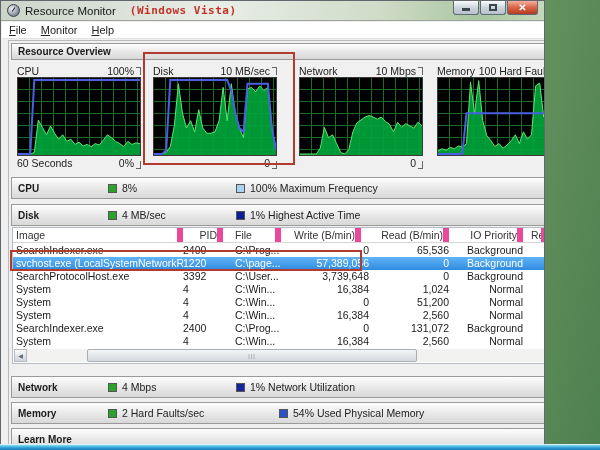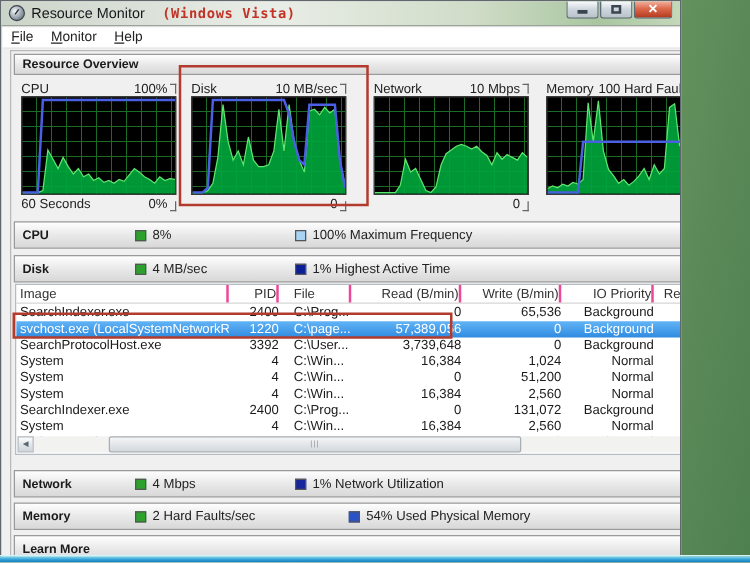--- a/index.html
+++ b/index.html
@@ -59,28 +59,28 @@
   .gbox{position:relative;width:100%;height:79px;border:1px solid #3a3a3a;background-color:#000;
     background-image:
       repeating-linear-gradient(to right,transparent 0 11px,#1c6b26 11px 12px),
       repeating-linear-gradient(to bottom,transparent 0 11px,#1c6b26 11px 12px);}
   .gbox svg{position:absolute;left:0;top:0;}
   
   .disk-table{position:absolute;left:11px;top:226px;width:566px;height:137px;
     background:#fff;border:1px solid #b5bcc4;font-size:10.5px;color:#1a1a1a;}
   .thead{display:flex;height:15px;align-items:center;border-bottom:1px solid #d6d6d6;
     color:#333;}
-  .thead .cell{border-right:2px solid #ec4899;height:100%;display:flex;align-items:center;}
+  .thead .cell{border-right:6px solid #ec4899;height:100%;display:flex;align-items:center;}
   .thead .cell.num{justify-content:flex-end;}
   .tbody{position:absolute;left:0;top:16px;width:551px;height:106px;overflow:hidden;}
   .trow{display:flex;height:13px;line-height:13px;white-space:nowrap;}
   .trow.selected{background:linear-gradient(#62b4f6,#2f8be0);color:#fff;}
   .cell{overflow:hidden;white-space:nowrap;}
   .c-image{width:170px;padding-left:3px;}
-  .c-pid{width:40px;text-align:right;}
+  .c-pid{width:40px;text-align:left;}
   .c-file{width:58px;padding-left:12px;}
   .c-read{width:88px;text-align:right;}
   .c-write{width:80px;text-align:right;}
   .c-io{width:74px;text-align:right;}
   .c-re{width:24px;padding-left:8px;}
   
   .sb-btn{background:linear-gradient(#fdfdfd,#dde2e7 60%,#cfd5db);border:1px solid #b5bac1;
     color:#5a6672;display:flex;align-items:center;justify-content:center;font-size:6px;line-height:1;}
   .sb-thumb{background:linear-gradient(to right,#f4f5f6,#d3d8dd);border:1px solid #a9aeb5;border-radius:2px;
     display:flex;align-items:center;justify-content:center;}
@@ -263,22 +263,22 @@
       <span class="expand-btn">
           <span>▲</span>
         </span>
     </div>
 
     <div class="disk-table">
       <div class="thead">
         <span class="cell c-image">Image</span>
         <span class="cell c-pid num">PID</span>
         <span class="cell c-file">File</span>
+        <span class="cell c-write num">Write (B/min)</span>
         <span class="cell c-read num">Read (B/min)</span>
-        <span class="cell c-write num">Write (B/min)</span>
         <span class="cell c-io num">IO Priority</span>
         <span class="cell c-re">Re</span>
       </div>
       <div class="tbody">
           <div class="trow">
             <span class="cell c-image">SearchIndexer.exe</span>
             <span class="cell c-pid">2400</span>
             <span class="cell c-file">C:\Prog...</span>
             <span class="cell c-read">0</span>
             <span class="cell c-write">65,536</span>

